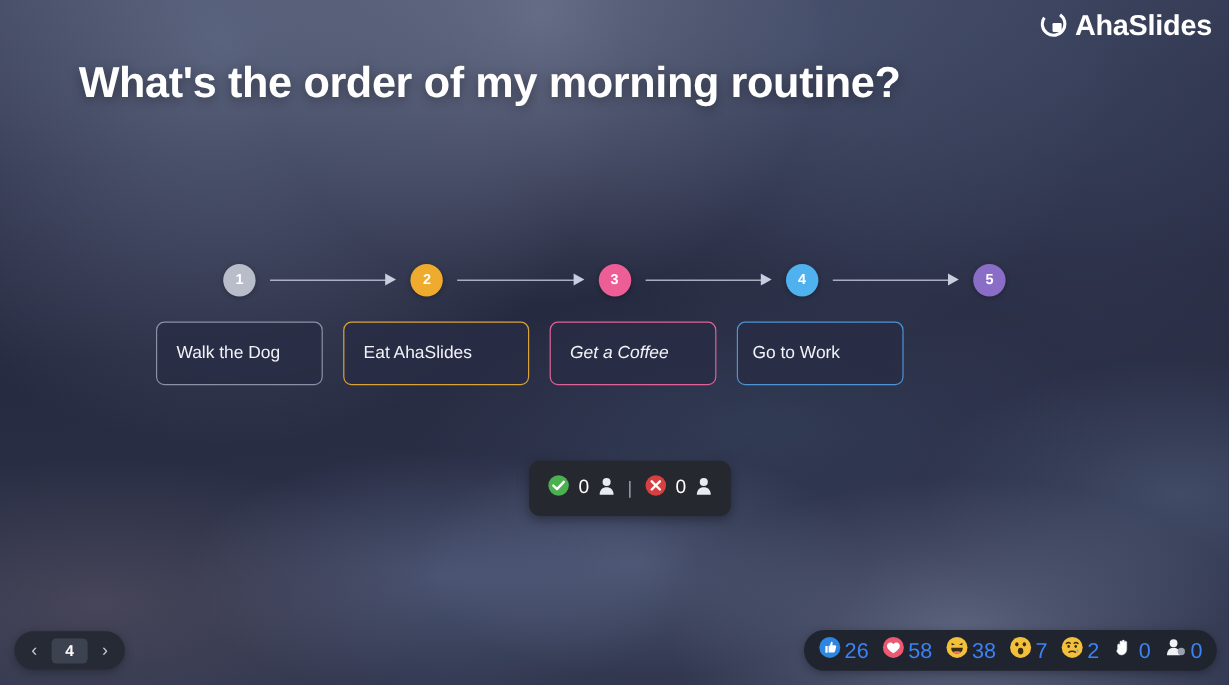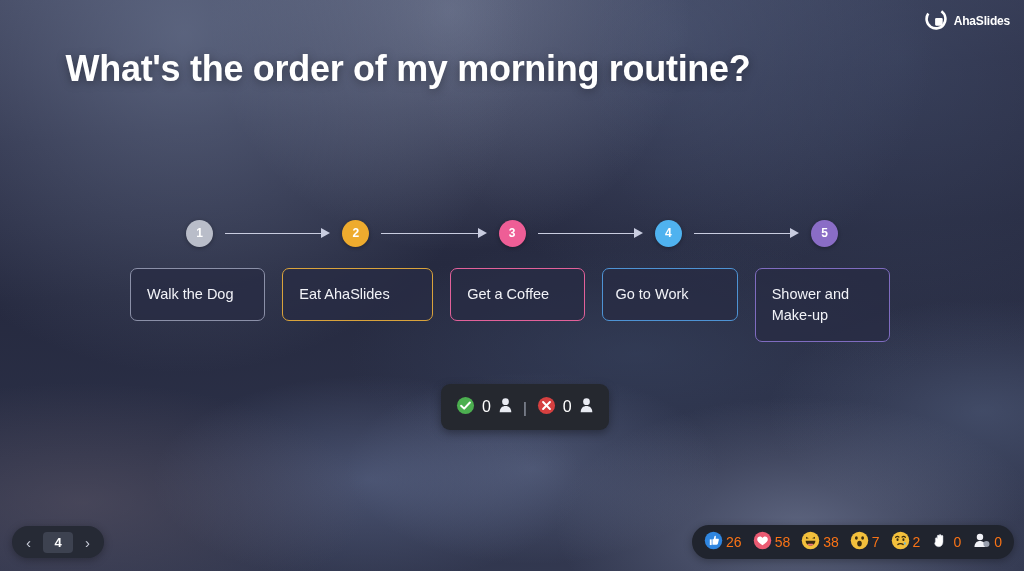--- a/index.html
+++ b/index.html
@@ -38,21 +38,21 @@
     position: absolute;
     top: 8px;
     right: 14px;
     display: flex;
     align-items: center;
     gap: 7px;
   }
   #brand .mark { display:block; }
   #brand .name {
     color: #ffffff;
-    font-size: 12px;
+    font-size: 24px;
     font-weight: 700;
     letter-spacing: -0.2px;
     white-space: nowrap;
   }
 
   
   #title {
     position: absolute;
     top: 48px;
     left: 0;
@@ -108,42 +108,41 @@
     border-top: 5px solid transparent;
     border-bottom: 5px solid transparent;
     border-left: 9px solid #c9cde0;
   }
 
   
   #cards {
     position: absolute;
     left: 130px;
     top: 268px;
-    width: 760px;
+    width: 856px;
     display: flex;
     align-items: flex-start;
     gap: 17px;
-    justify-content: space-between;
   }
   .card {
     box-sizing: border-box;
     min-height: 52px;
     border-radius: 7px;
     border: 1.4px solid #8b90a8;
     background: rgba(40,44,68,0.80);
     padding: 15px 16px;
     color: #f2f3f8;
     font-size: 14.5px;
     line-height: 1.45;
     display: flex;
     align-items: center;
   }
   .card.w1 { width: 139px; }
   .card.w2 { width: 155px; }
-  .card.w3 { width: 139px; }
+  .card.w3 { width: 139px; font-style: italic; }
   .card.w4 { width: 139px; padding-left: 12px; }
   .card.w5 { width: 139px; align-items: flex-start; }
 
   
   #votes {
     position: absolute;
     left: 441px;
     top: 384px;
     height: 46px;
     border-radius: 9px;
@@ -214,22 +213,22 @@
     padding: 0 12px;
     gap: 11px;
     box-shadow: 0 2px 8px rgba(0,0,0,0.32);
   }
   .reaction {
     display: flex;
     align-items: center;
     gap: 3px;
   }
   .reaction .cnt {
-    color: #f97316;
-    font-size: 14px;
+    color: #3b82f6;
+    font-size: 18px;
     font-weight: 400;
   }
   .emoji-svg { display:block; }
 </style>
 </head>
 <body>
 
 <div id="stage">
 
   <div id="brand">
@@ -283,23 +282,20 @@
       <span>Walk the Dog</span>
     </div>
     <div class="card w2" style="border-color:#d9a33c">
       <span>Eat AhaSlides</span>
     </div>
     <div class="card w3" style="border-color:#e2619a">
       <span>Get a Coffee</span>
     </div>
     <div class="card w4" style="border-color:#4e93d4">
       <span>Go to Work</span>
-    </div>
-    <div class="card w5" style="border-color:#7f6cc0">
-      <span>Shower and Make-up</span>
     </div>
   </div>
 
   <div id="votes">
     <span class="badge-ic">
       <svg width="19" height="19" viewBox="0 0 20 20">
         <circle cx="10" cy="10" r="9" fill="#4caf50"></circle>
         <path d="M5.4 10.2 L8.6 13.3 L14.6 6.9" fill="none" stroke="#ffffff" stroke-width="2.1" stroke-linecap="round" stroke-linejoin="round"></path>
       </svg>
     </span>

